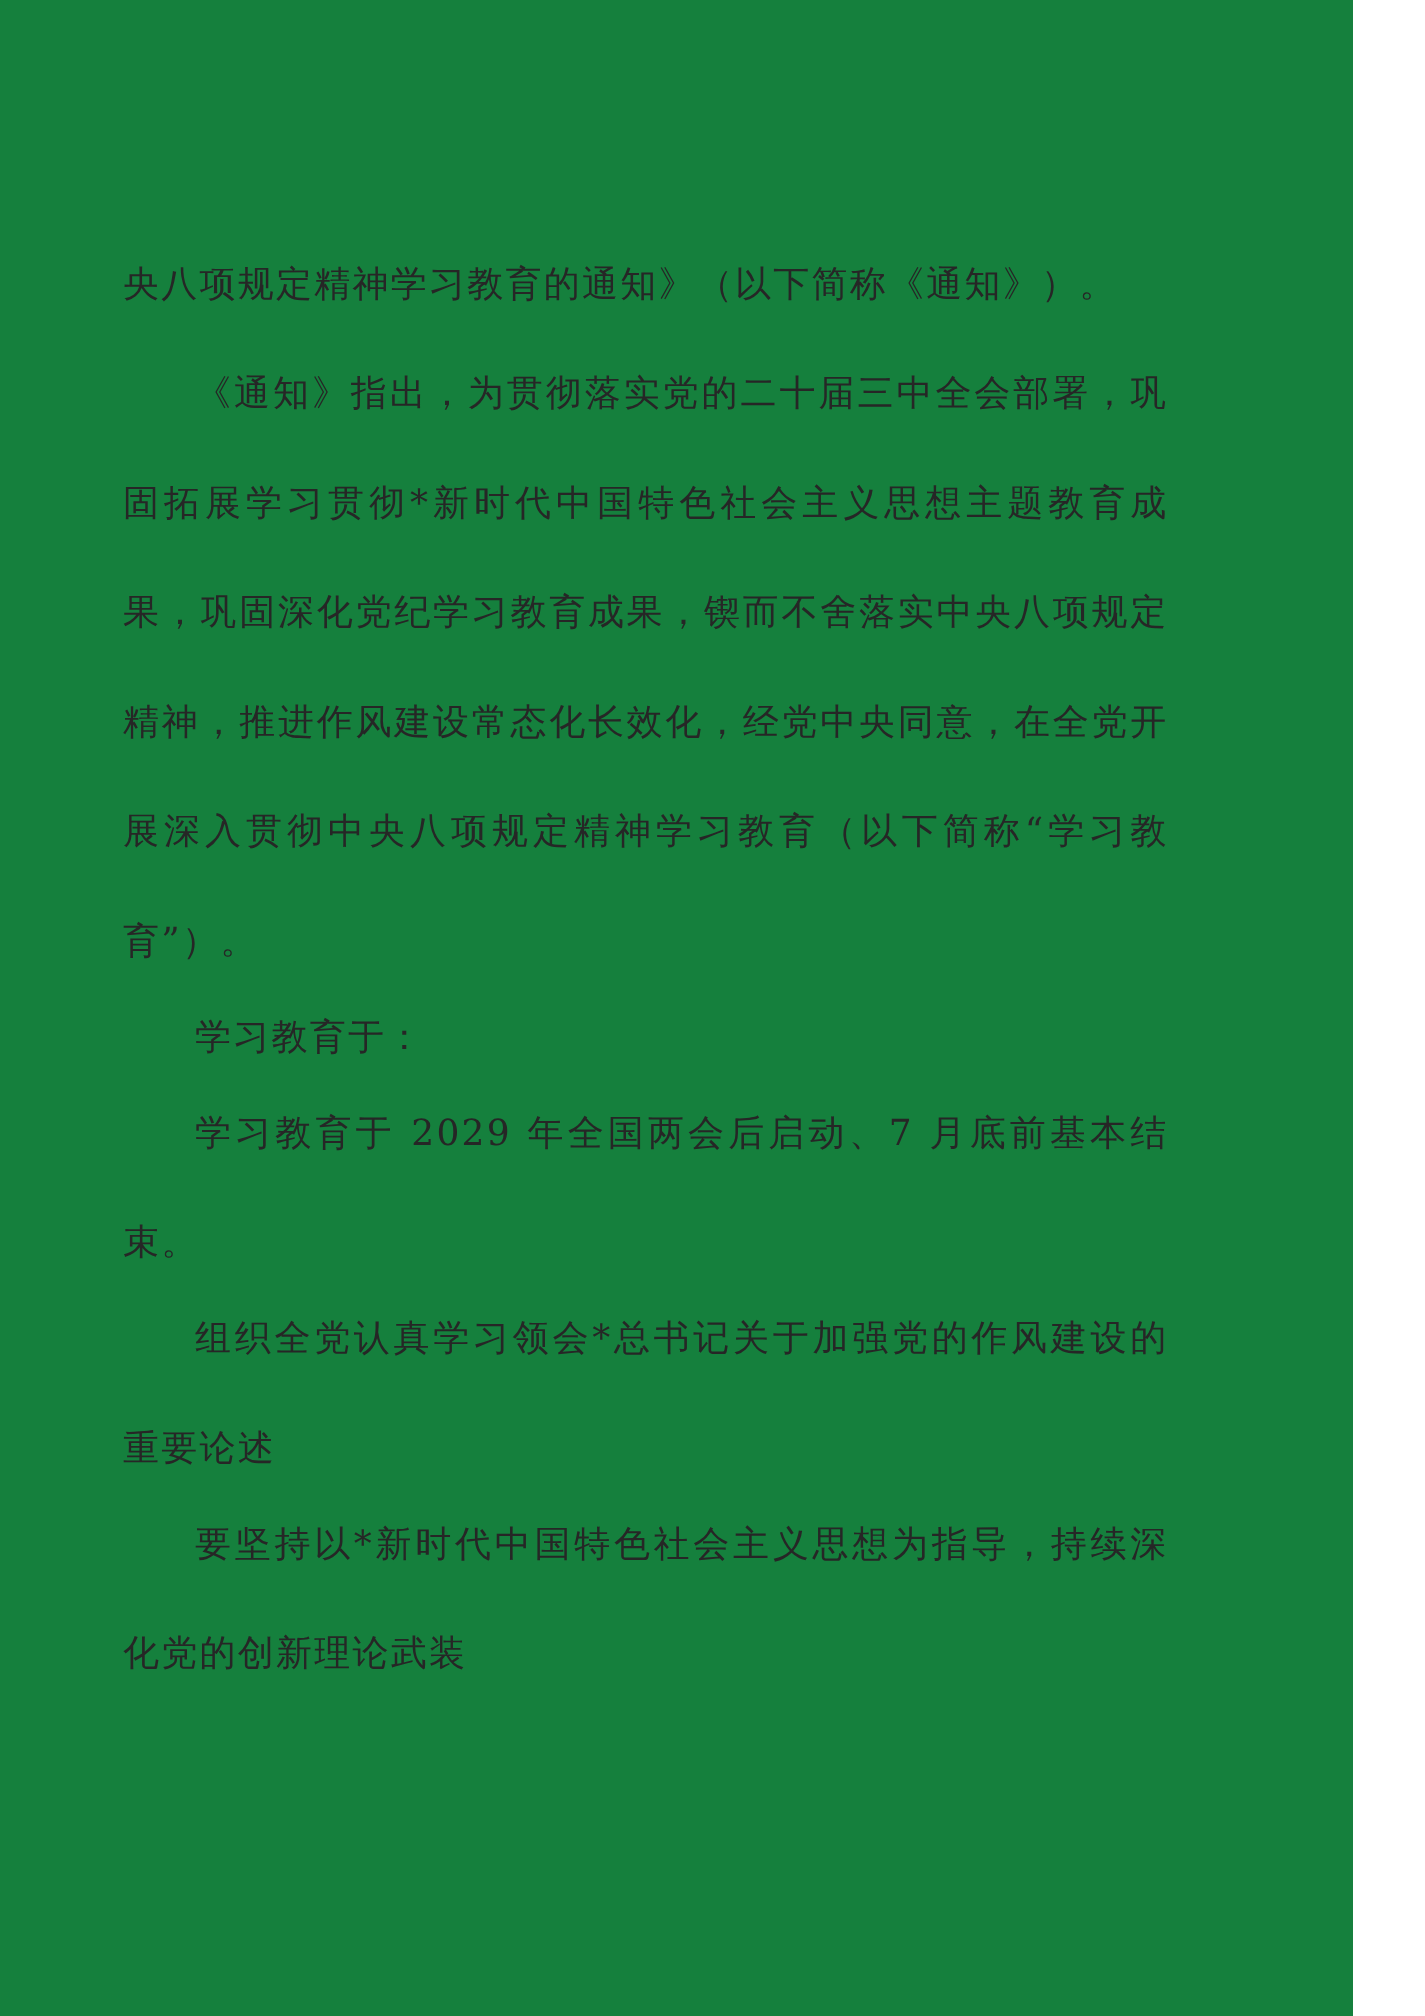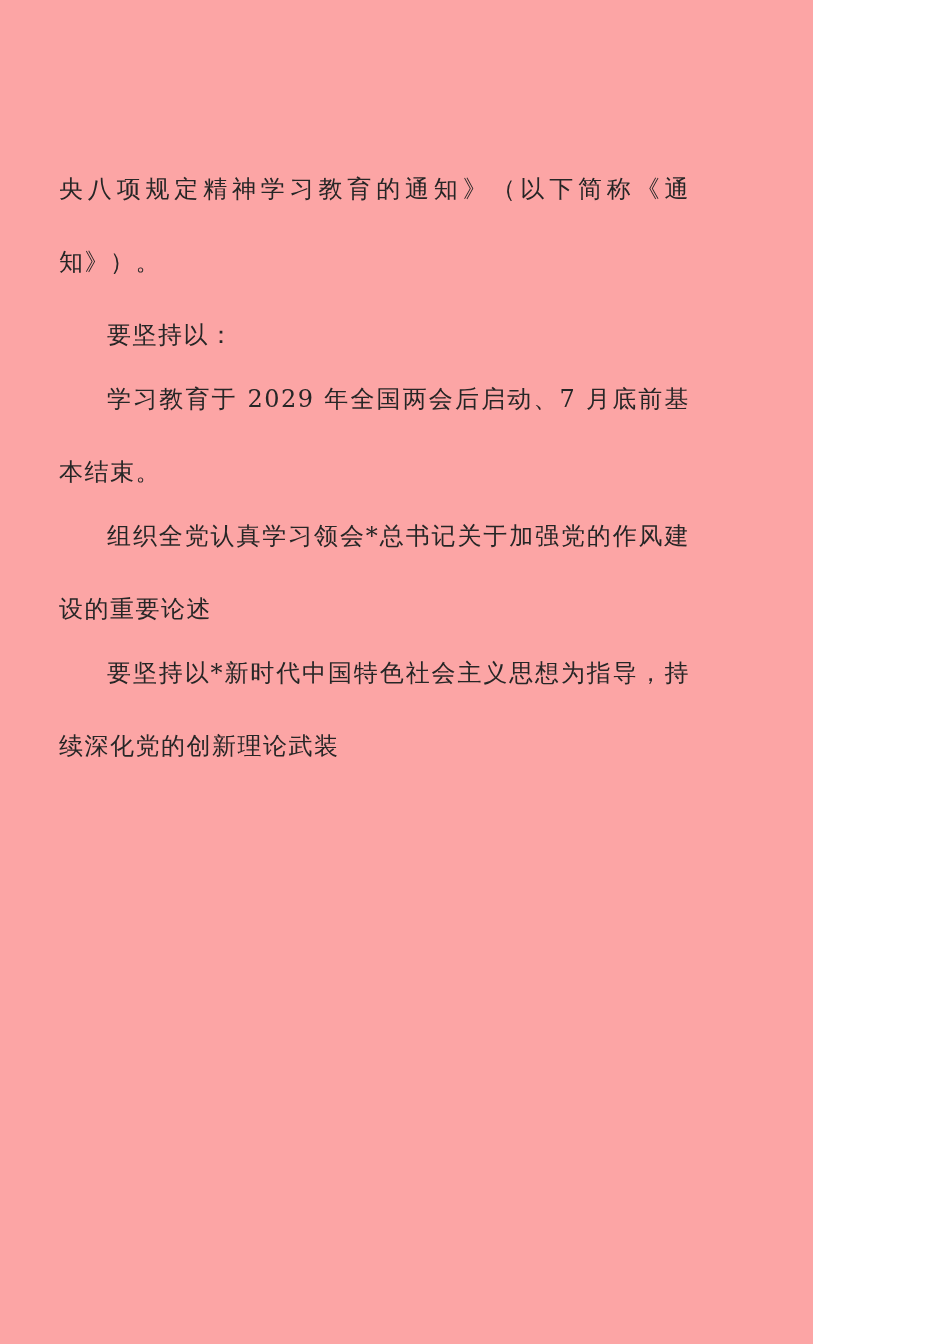--- a/index.html
+++ b/index.html
@@ -8,24 +8,24 @@
     background: #ffffff;
   }
   body {
     width: 950px;
     height: 1344px;
     overflow: hidden;
     font-family: "DejaVu Serif", serif;
   }
   .page {
     box-sizing: border-box;
-    width: 813px;
+    width: 902px;
     height: 1344px;
-    background: #fca5a5;
-    padding: 153px 123px 0 59px;
+    background: #15803d;
+    padding: 153px 123px 0 82px;
   }
   .page p {
     margin: 0;
     font-size: 24px;
     line-height: 73px;
     letter-spacing: 1.5px;
     color: #262626;
     text-align: justify;
     text-justify: inter-character;
     text-indent: 48px;
@@ -38,17 +38,18 @@
   
   .page p:nth-of-type(n+3) {
     margin-top: -9px;
   }
 </style>
 </head>
 <body>
 
 <div class="page">
   <p class="noindent">央八项规定精神学习教育的通知》（以下简称《通知》）。</p>
-  <p>要坚持以：</p>
+  <p>《通知》指出，为贯彻落实党的二十届三中全会部署，巩固拓展学习贯彻*新时代中国特色社会主义思想主题教育成果，巩固深化党纪学习教育成果，锲而不舍落实中央八项规定精神，推进作风建设常态化长效化，经党中央同意，在全党开展深入贯彻中央八项规定精神学习教育（以下简称“学习教育”）。</p>
+  <p>学习教育于：</p>
   <p>学习教育于 2029 年全国两会后启动、7 月底前基本结束。</p>
   <p>组织全党认真学习领会*总书记关于加强党的作风建设的重要论述</p>
   <p>要坚持以*新时代中国特色社会主义思想为指导，持续深化党的创新理论武装</p>
 </div>
 
 </body></html>

